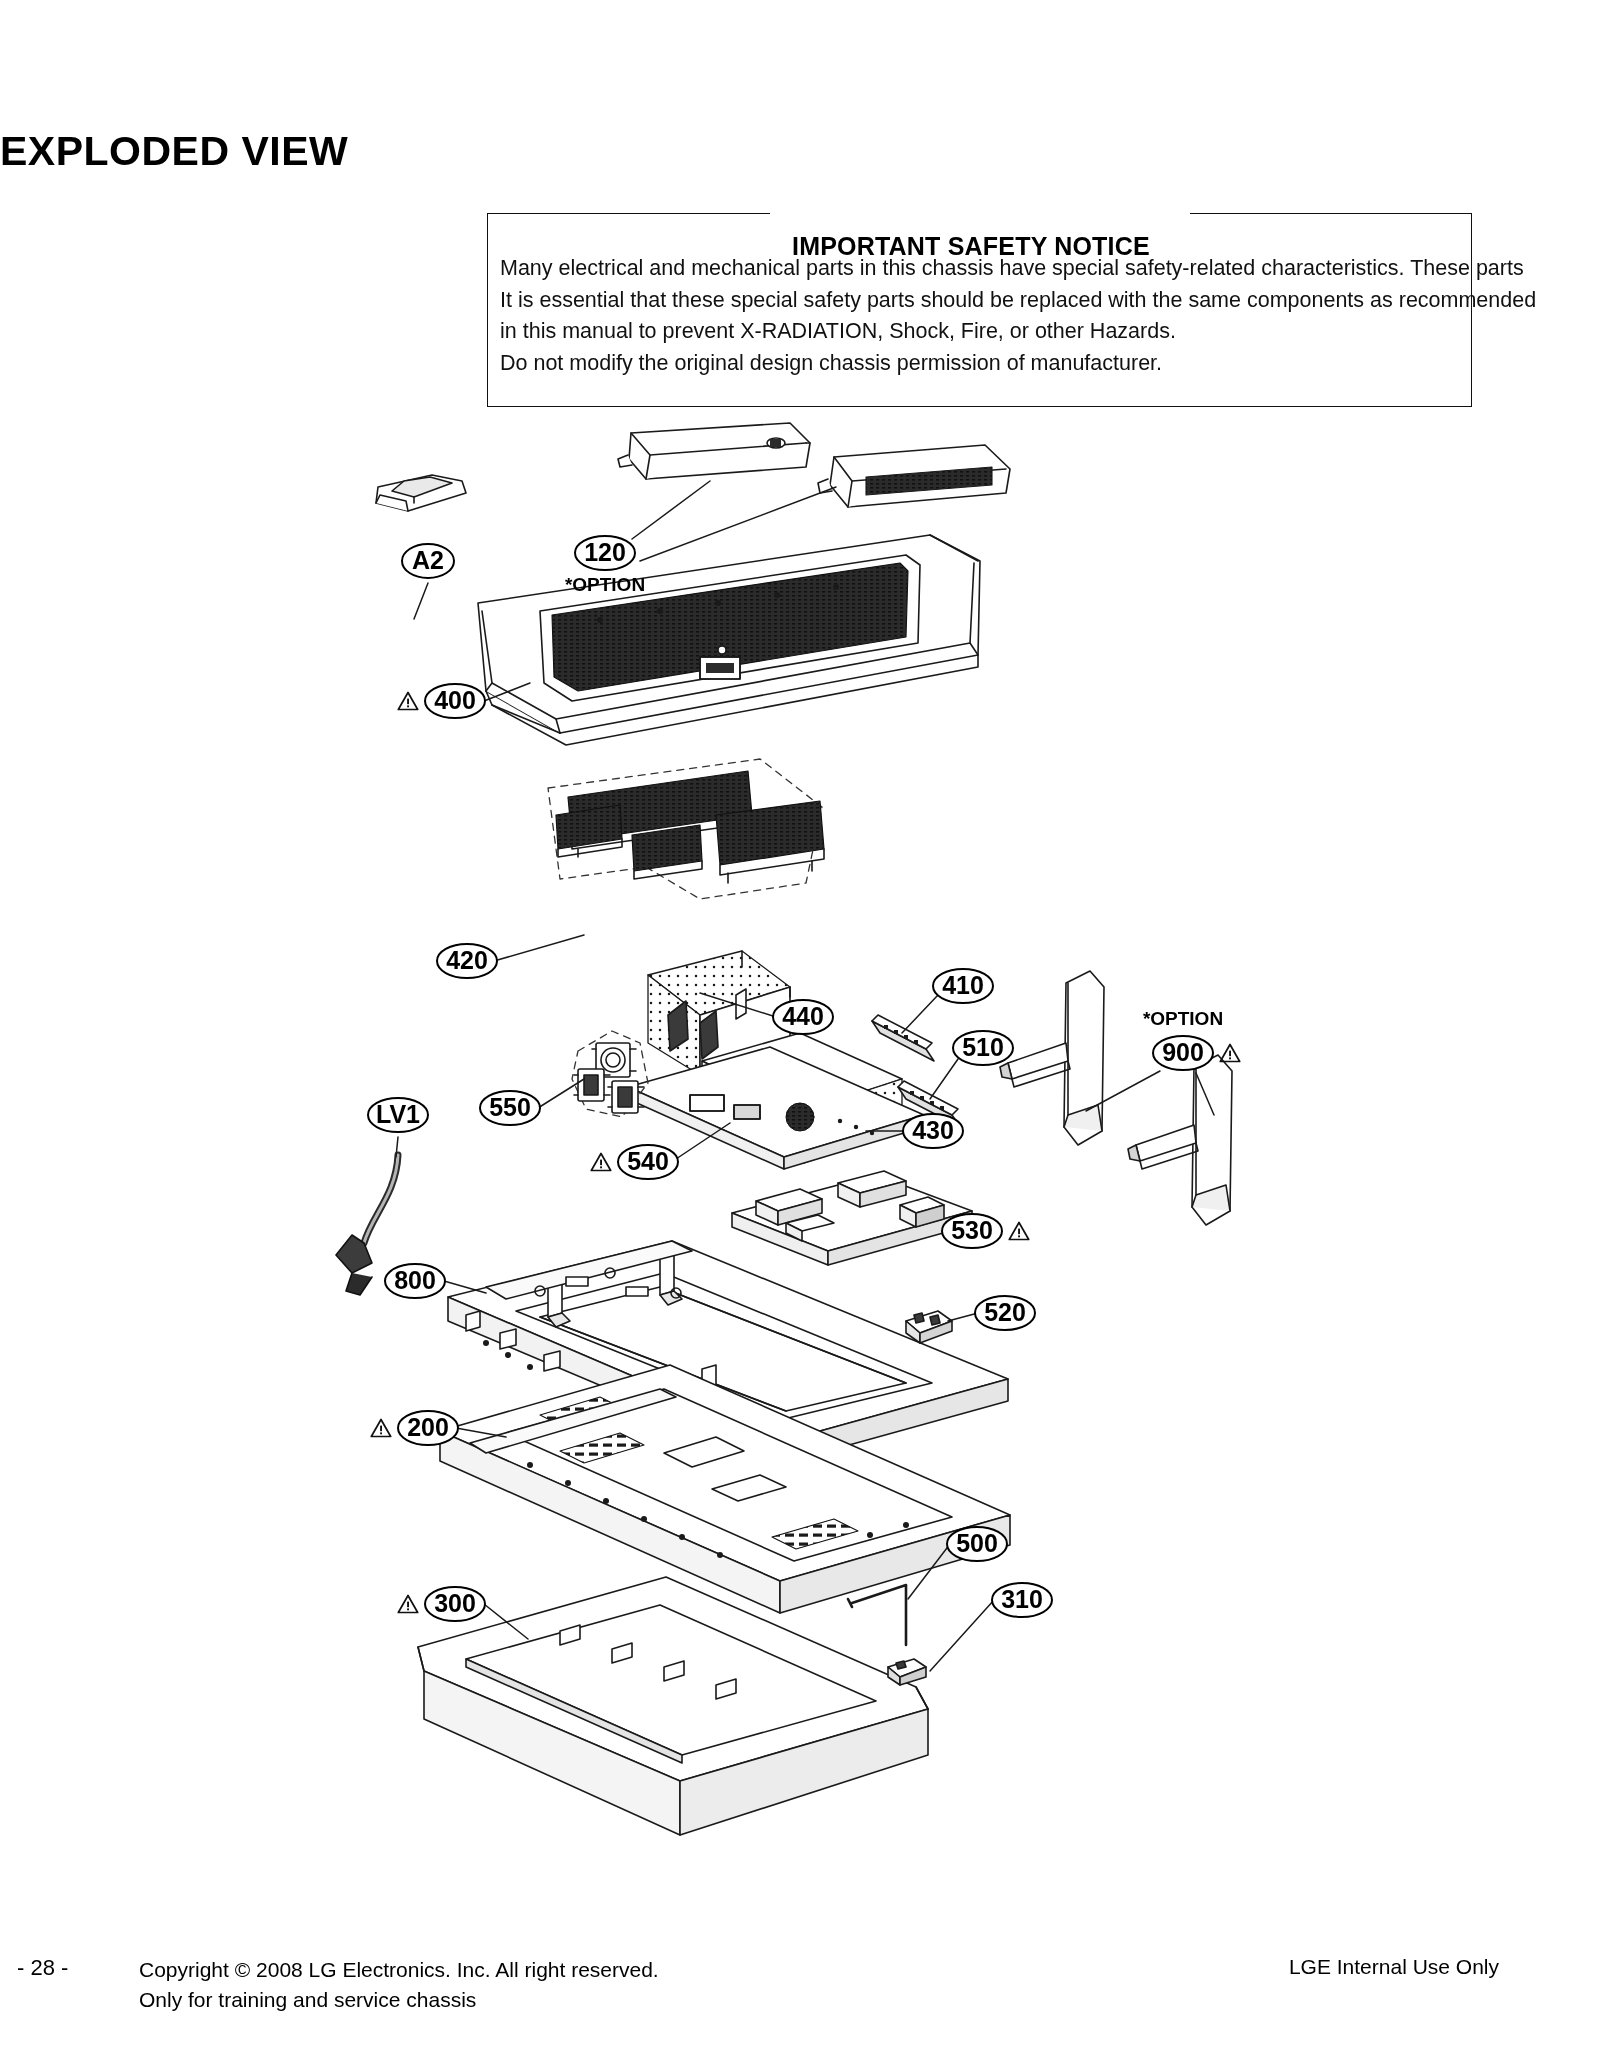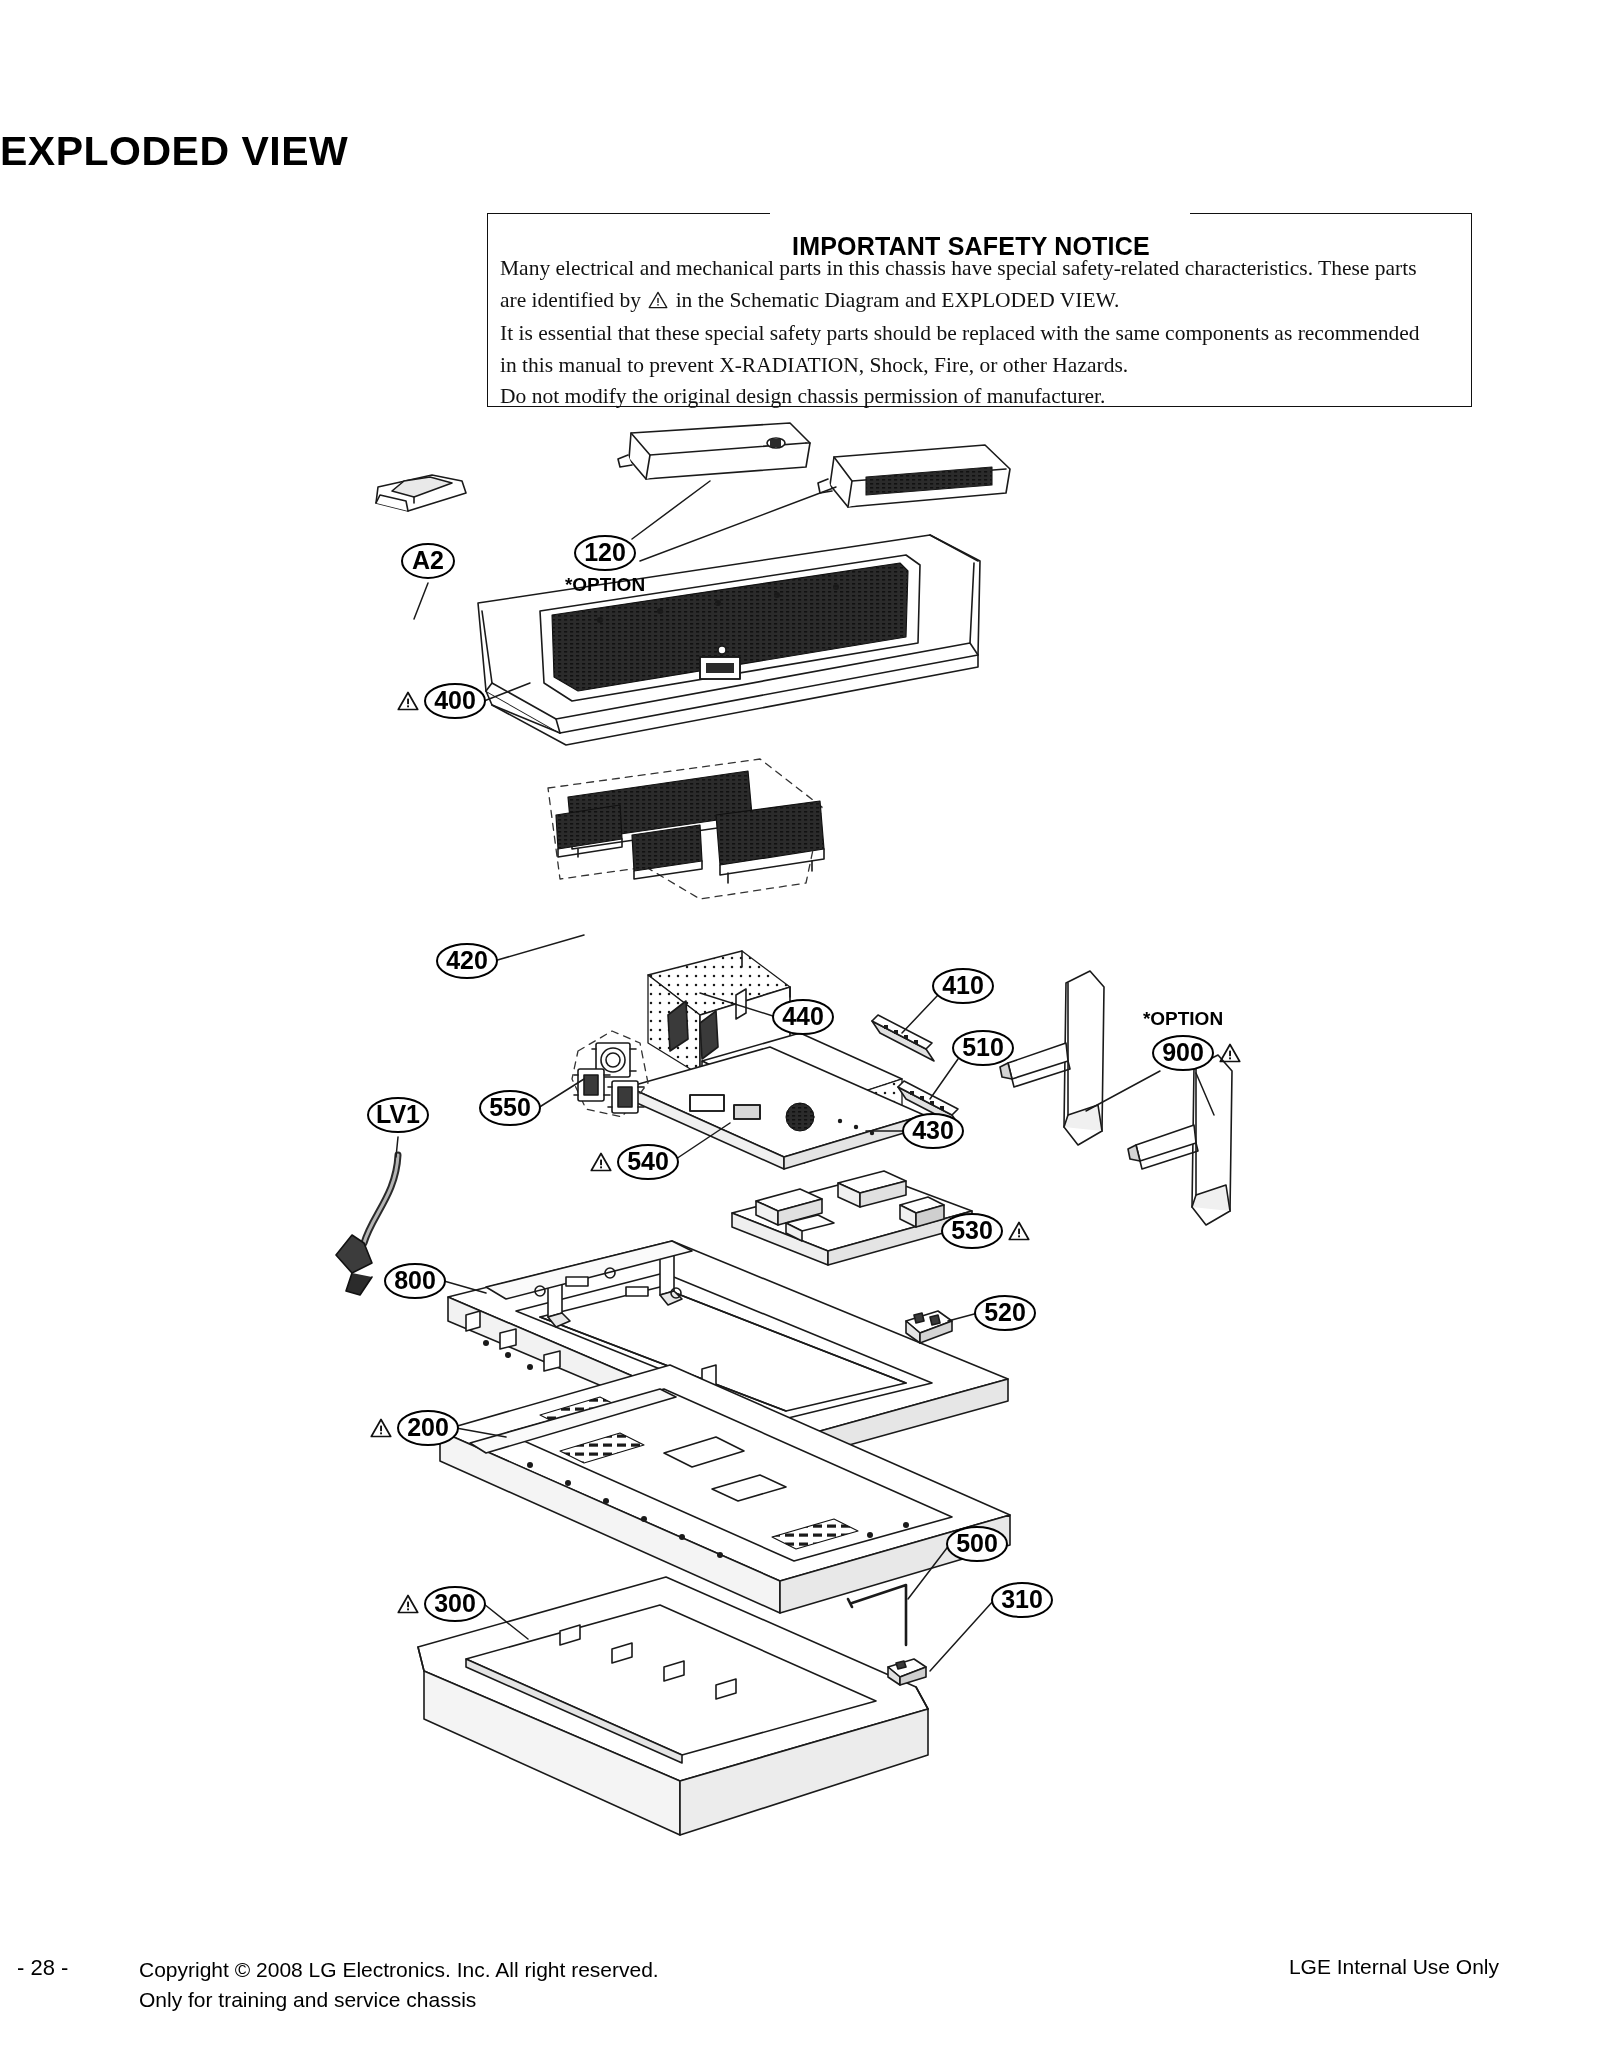--- a/index.html
+++ b/index.html
@@ -67,21 +67,20 @@
     background: #ffffff;
   }
   .notice-body {
     position: absolute;
     left: 500px;
     top: 253px;
     width: 960px;
     font-size: 21.5px;
     line-height: 31.5px;
     color: #111111;
-    font-family: Liberation Serif, serif;
   }
   .notice-body p {
     margin: 0;
     white-space: nowrap;
   }
   .inline-warn {
     display: inline-block;
     vertical-align: -2px;
     margin: 0 2px;
   }
@@ -136,31 +135,20 @@
 <div class="page">
 
   <div class="page-title">EXPLODED VIEW</div>
 
   <div class="notice-box"></div>
   <div class="notice-gap"></div>
   <div class="notice-heading">IMPORTANT SAFETY NOTICE</div>
 
   <div class="notice-body">
     <p>Many electrical and mechanical parts in this chassis have special safety-related characteristics. These parts</p>
-    <p>
-      <span>are identified by</span>
-      <span class="inline-warn">
-        <svg width="20" height="18" viewBox="0 0 20 18" aria-hidden="true">
-          <path d="M10 1.4 L18.8 16.6 L1.2 16.6 Z" fill="none" stroke="#1a1a1a" stroke-width="1.3" stroke-linejoin="round"></path>
-          <rect x="9.3" y="7" width="1.4" height="5" fill="#1a1a1a"></rect>
-          <rect x="9.3" y="13.1" width="1.4" height="1.5" fill="#1a1a1a"></rect>
-        </svg>
-      </span>
-      <span>in the Schematic Diagram and EXPLODED VIEW.</span>
-    </p>
     <p>It is essential that these special safety parts should be replaced with the same components as recommended</p>
     <p>in this manual to prevent X-RADIATION, Shock, Fire, or other Hazards.</p>
     <p>Do not modify the original design chassis permission of manufacturer.</p>
   </div>
 
   <div class="diagram">
     <svg width="1600" height="1500" viewBox="0 0 1600 1500" xmlns="http://www.w3.org/2000/svg">
       <defs>
         <pattern id="grillDark" width="6" height="4" patternUnits="userSpaceOnUse">
           <rect width="6" height="4" fill="#2b2b2b"></rect>

